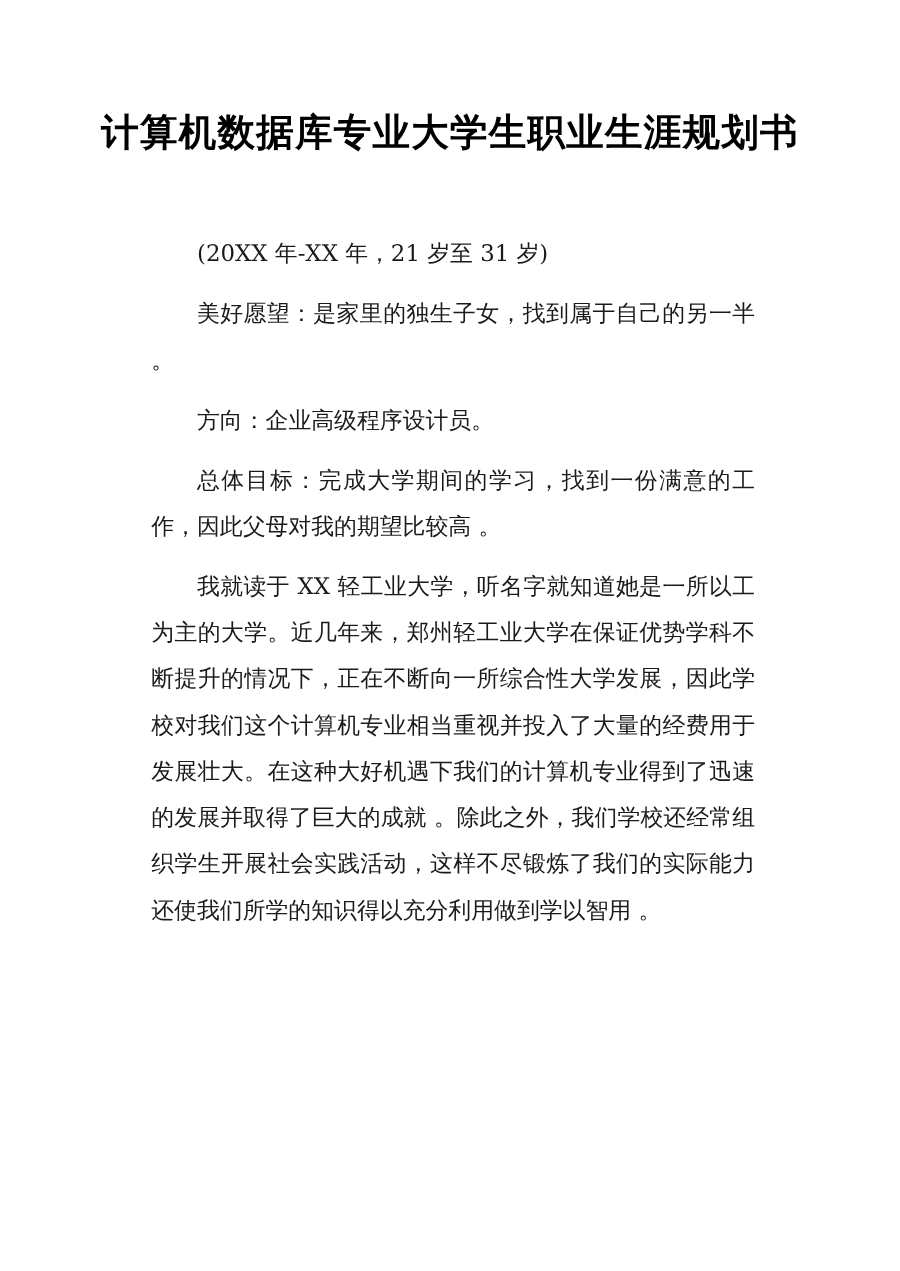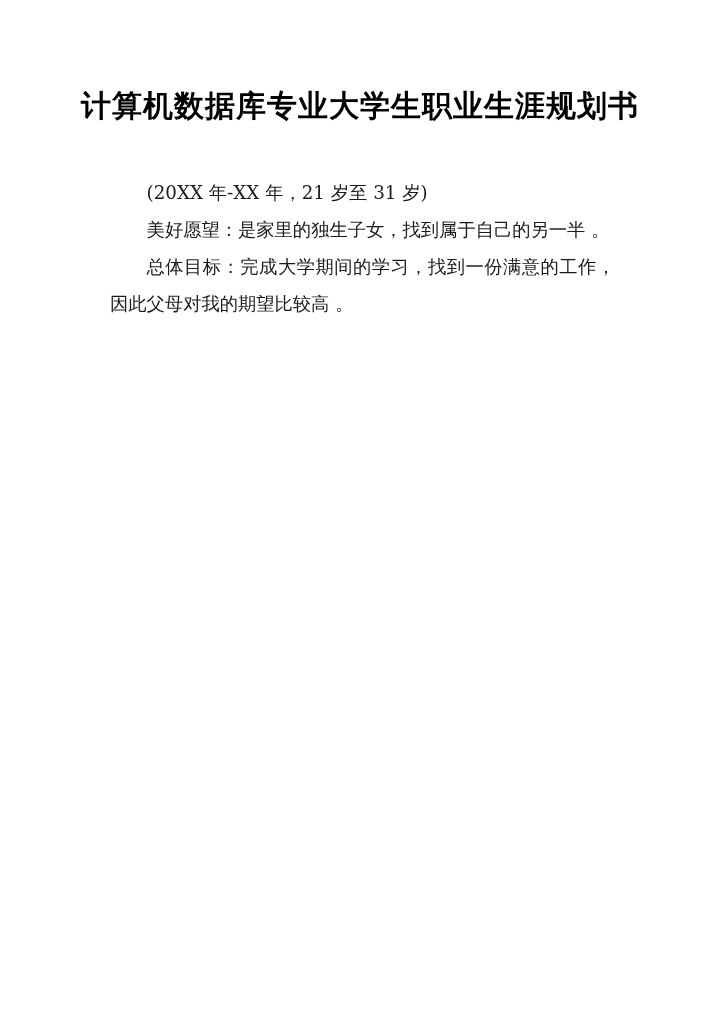--- a/index.html
+++ b/index.html
@@ -4,25 +4,27 @@
 <style>
   html, body { margin: 0; padding: 0; background: #ffffff; }
   body { width: 720px; height: 1017px; position: relative; overflow: hidden;
          font-family: "DejaVu Serif", "Liberation Serif", serif; color: #111; }
   .page { position: absolute; left: 0; top: 0; width: 648px; height: 1017px; background: #fff; }
   .title { position: absolute; top: 86px; left: 0; width: 720px; text-align: center;
            font-family: "DejaVu Sans", "Liberation Sans", sans-serif; font-weight: bold;
            font-size: 30px; letter-spacing: 1px; color: #000; }
   .body { position: absolute; left: 110px; top: 174px; width: 505px;
           font-size: 18.3px; line-height: 37px; color: #1a1a1a; }
-  .p { margin: 0; text-indent: 2em; text-align: justify; text-align-last: left; }
+  .p { margin: 11px; text-indent: 2em; text-align: justify; text-align-last: left; }
 </style>
 </head>
 <body>
 
 <div class="page">
   <div class="title">计算机数据库专业大学生职业生涯规划书</div>
   <div class="body">
     <p class="p">(20XX 年-XX 年，21 岁至 31 岁)</p>
     <p class="p">美好愿望：是家里的独生子女，找到属于自己的另一半 。</p>
+    <p class="p">方向：企业高级程序设计员。</p>
     <p class="p">总体目标：完成大学期间的学习，找到一份满意的工作，因此父母对我的期望比较高 。</p>
+    <p class="p">我就读于 XX 轻工业大学，听名字就知道她是一所以工为主的大学。近几年来，郑州轻工业大学在保证优势学科不断提升的情况下，正在不断向一所综合性大学发展，因此学校对我们这个计算机专业相当重视并投入了大量的经费用于发展壮大。在这种大好机遇下我们的计算机专业得到了迅速的发展并取得了巨大的成就 。除此之外，我们学校还经常组织学生开展社会实践活动，这样不尽锻炼了我们的实际能力还使我们所学的知识得以充分利用做到学以智用 。</p>
   </div>
 </div>
 
 </body></html>

